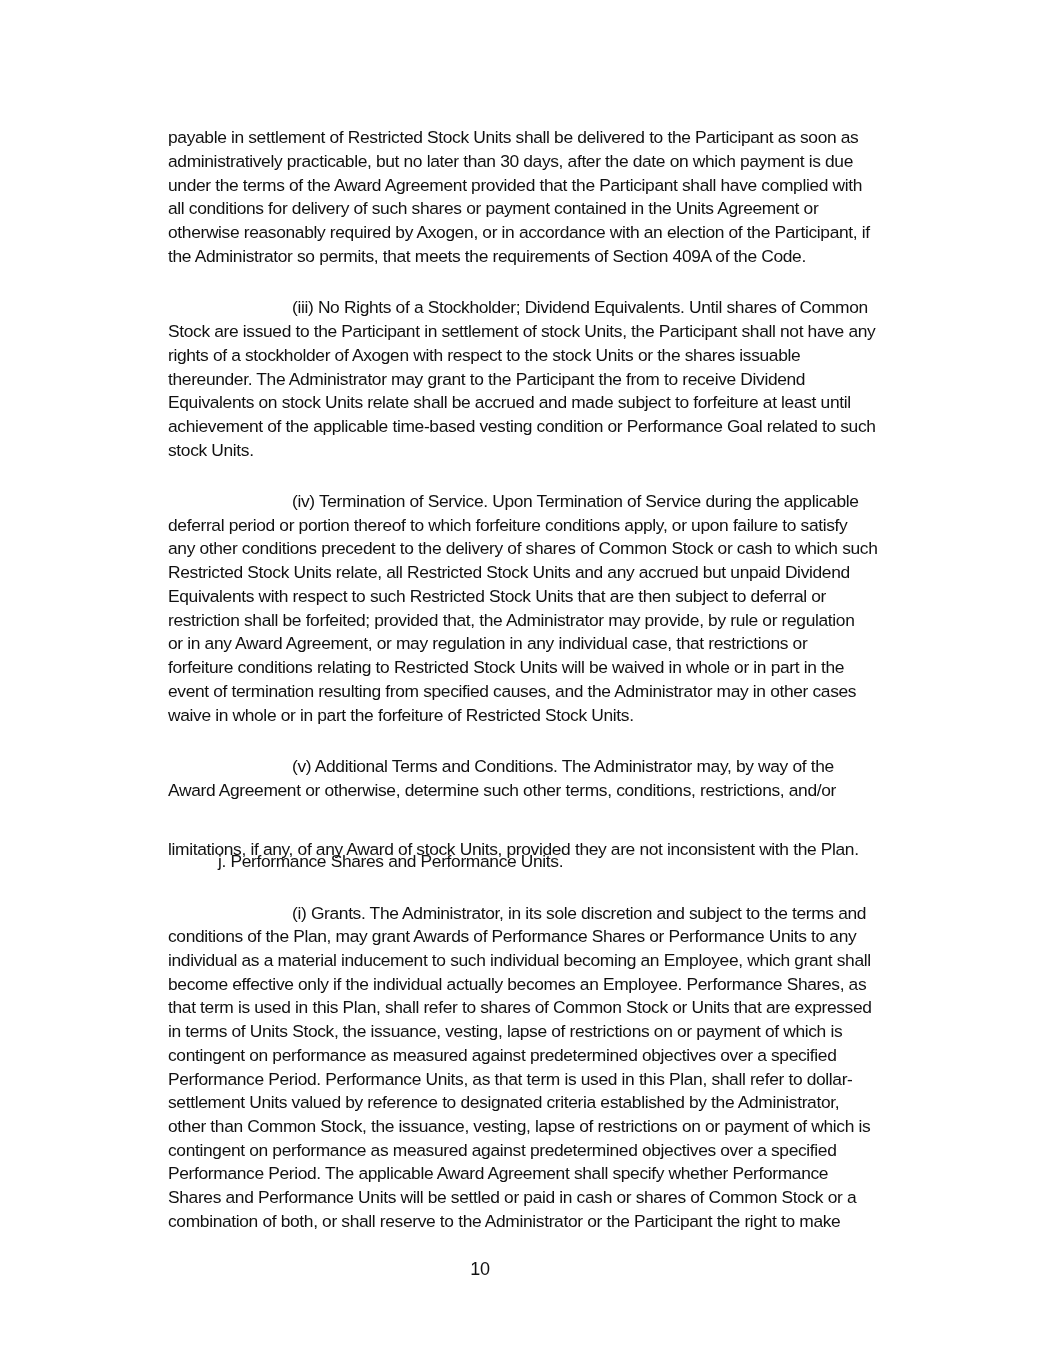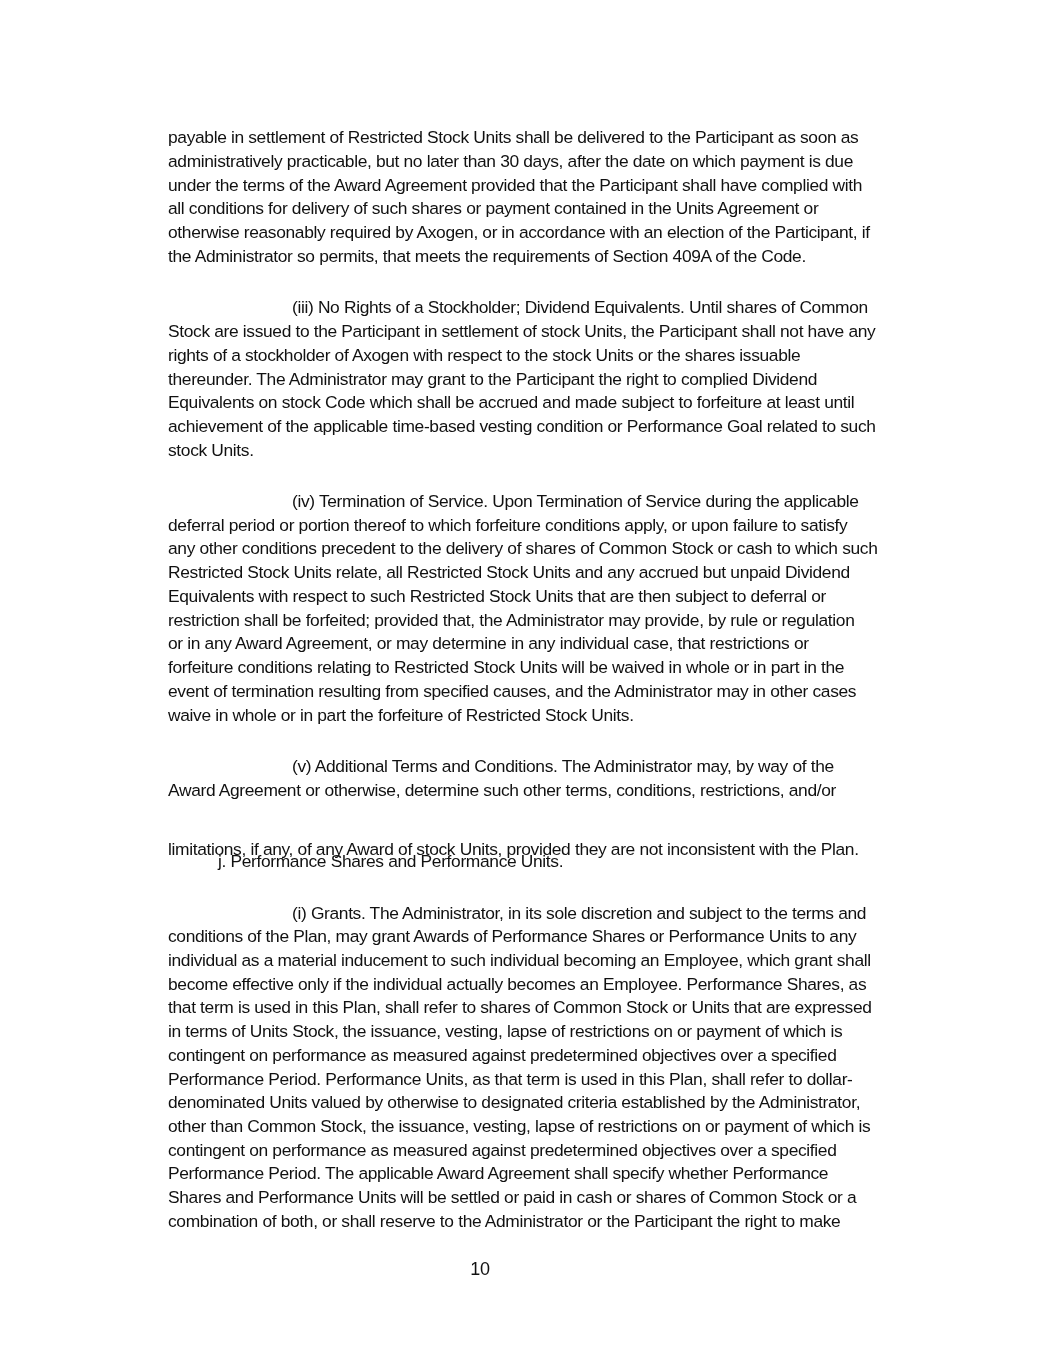--- a/index.html
+++ b/index.html
@@ -24,34 +24,34 @@
     <div class="line" style="top:173px">under the terms of the Award Agreement provided that the Participant shall have complied with</div>
     <div class="line" style="top:196px">all conditions for delivery of such shares or payment contained in the Units Agreement or</div>
     <div class="line" style="top:220px">otherwise reasonably required by Axogen, or in accordance with an election of the Participant, if</div>
     <div class="line" style="top:244px">the Administrator so permits, that meets the requirements of Section 409A of the Code.</div>
   </div>
 
   <div>
     <div class="line ind1" style="top:295px">(iii) No Rights of a Stockholder; Dividend Equivalents. Until shares of Common</div>
     <div class="line" style="top:319px">Stock are issued to the Participant in settlement of stock Units, the Participant shall not have any</div>
     <div class="line" style="top:343px">rights of a stockholder of Axogen with respect to the stock Units or the shares issuable</div>
-    <div class="line" style="top:367px">thereunder. The Administrator may grant to the Participant the right to complied Dividend</div>
-    <div class="line" style="top:390px">Equivalents on stock Code which shall be accrued and made subject to forfeiture at least until</div>
+    <div class="line" style="top:367px">thereunder. The Administrator may grant to the Participant the from to receive Dividend</div>
+    <div class="line" style="top:390px">Equivalents on stock Units relate shall be accrued and made subject to forfeiture at least until</div>
     <div class="line" style="top:414px">achievement of the applicable time-based vesting condition or Performance Goal related to such</div>
     <div class="line" style="top:438px">stock Units.</div>
   </div>
 
   <div>
     <div class="line ind1" style="top:489px">(iv) Termination of Service. Upon Termination of Service during the applicable</div>
     <div class="line" style="top:513px">deferral period or portion thereof to which forfeiture conditions apply, or upon failure to satisfy</div>
     <div class="line" style="top:536px">any other conditions precedent to the delivery of shares of Common Stock or cash to which such</div>
     <div class="line" style="top:560px">Restricted Stock Units relate, all Restricted Stock Units and any accrued but unpaid Dividend</div>
     <div class="line" style="top:584px">Equivalents with respect to such Restricted Stock Units that are then subject to deferral or</div>
     <div class="line" style="top:608px">restriction shall be forfeited; provided that, the Administrator may provide, by rule or regulation</div>
-    <div class="line" style="top:631px">or in any Award Agreement, or may determine in any individual case, that restrictions or</div>
+    <div class="line" style="top:631px">or in any Award Agreement, or may regulation in any individual case, that restrictions or</div>
     <div class="line" style="top:655px">forfeiture conditions relating to Restricted Stock Units will be waived in whole or in part in the</div>
     <div class="line" style="top:679px">event of termination resulting from specified causes, and the Administrator may in other cases</div>
     <div class="line" style="top:703px">waive in whole or in part the forfeiture of Restricted Stock Units.</div>
   </div>
 
   <div>
     <div class="line ind1" style="top:754px">(v) Additional Terms and Conditions. The Administrator may, by way of the</div>
     <div class="line" style="top:778px">Award Agreement or otherwise, determine such other terms, conditions, restrictions, and/or</div>
     <div class="line" style="top:837px">limitations, if any, of any Award of stock Units, provided they are not inconsistent with the Plan.</div>
   </div>
@@ -62,21 +62,21 @@
 
   <div>
     <div class="line ind1" style="top:901px">(i) Grants. The Administrator, in its sole discretion and subject to the terms and</div>
     <div class="line" style="top:924px">conditions of the Plan, may grant Awards of Performance Shares or Performance Units to any</div>
     <div class="line" style="top:948px">individual as a material inducement to such individual becoming an Employee, which grant shall</div>
     <div class="line" style="top:972px">become effective only if the individual actually becomes an Employee. Performance Shares, as</div>
     <div class="line" style="top:995px">that term is used in this Plan, shall refer to shares of Common Stock or Units that are expressed</div>
     <div class="line" style="top:1019px">in terms of Units Stock, the issuance, vesting, lapse of restrictions on or payment of which is</div>
     <div class="line" style="top:1043px">contingent on performance as measured against predetermined objectives over a specified</div>
     <div class="line" style="top:1067px">Performance Period. Performance Units, as that term is used in this Plan, shall refer to dollar-</div>
-    <div class="line" style="top:1090px">denominated Units valued by otherwise to designated criteria established by the Administrator,</div>
+    <div class="line" style="top:1090px">settlement Units valued by reference to designated criteria established by the Administrator,</div>
     <div class="line" style="top:1114px">other than Common Stock, the issuance, vesting, lapse of restrictions on or payment of which is</div>
     <div class="line" style="top:1138px">contingent on performance as measured against predetermined objectives over a specified</div>
     <div class="line" style="top:1161px">Performance Period. The applicable Award Agreement shall specify whether Performance</div>
     <div class="line" style="top:1185px">Shares and Performance Units will be settled or paid in cash or shares of Common Stock or a</div>
     <div class="line" style="top:1209px">combination of both, or shall reserve to the Administrator or the Participant the right to make</div>
   </div>
 
   <div class="pagenum">10</div>
 </div>
 

